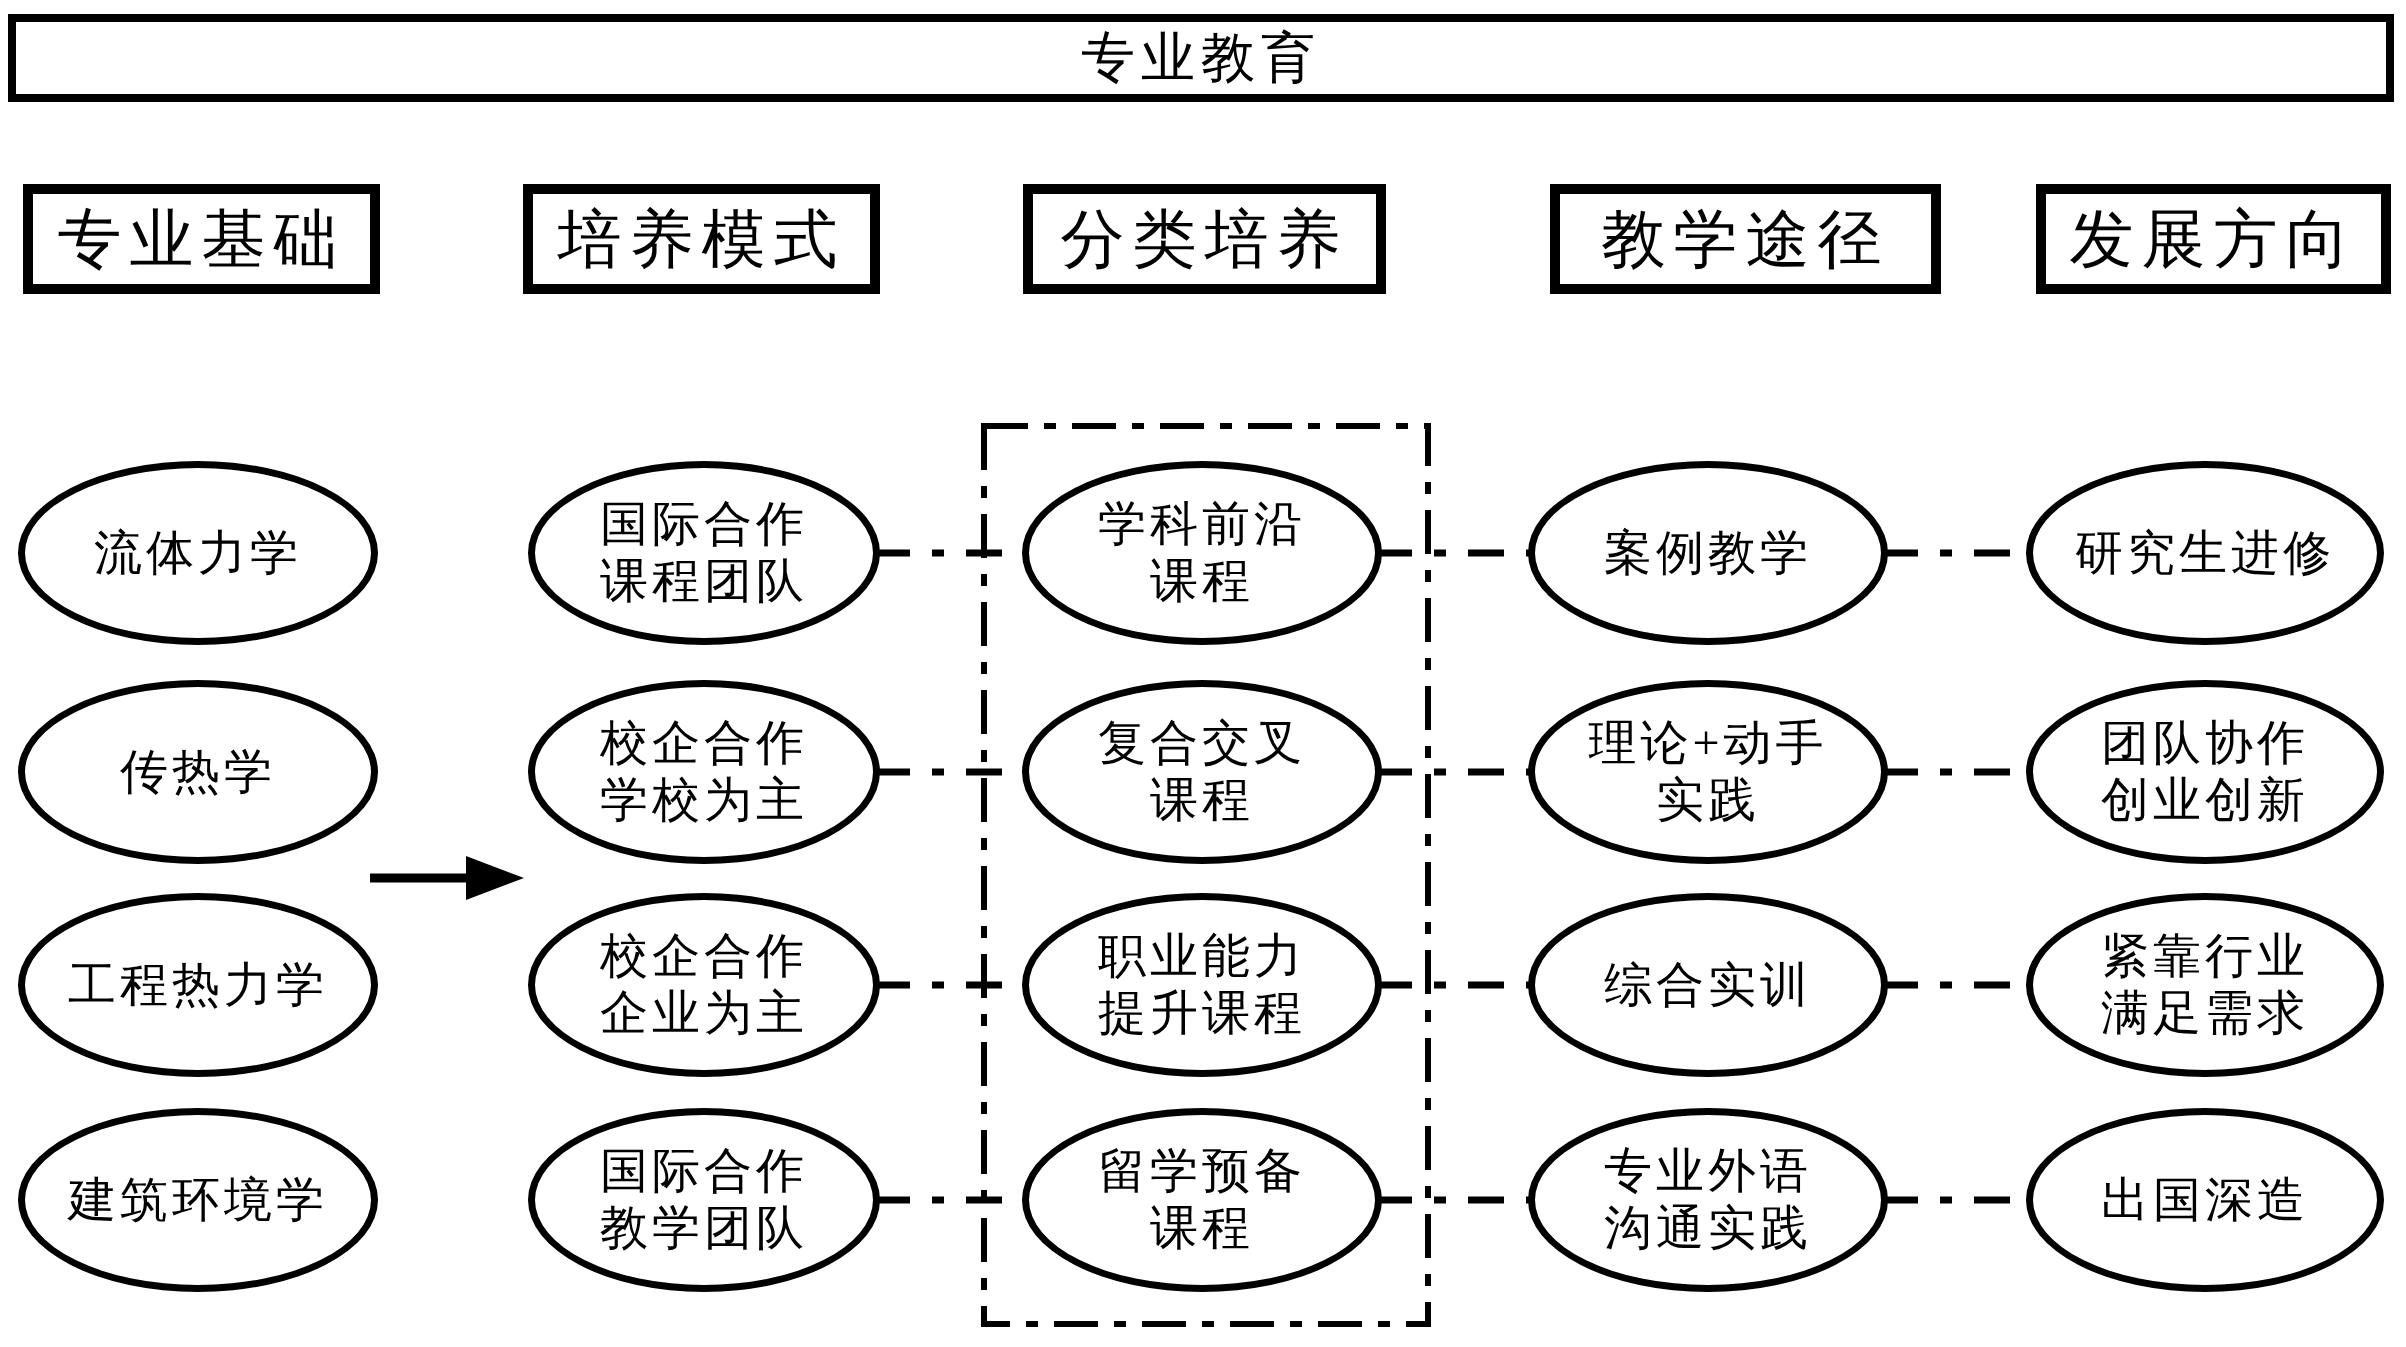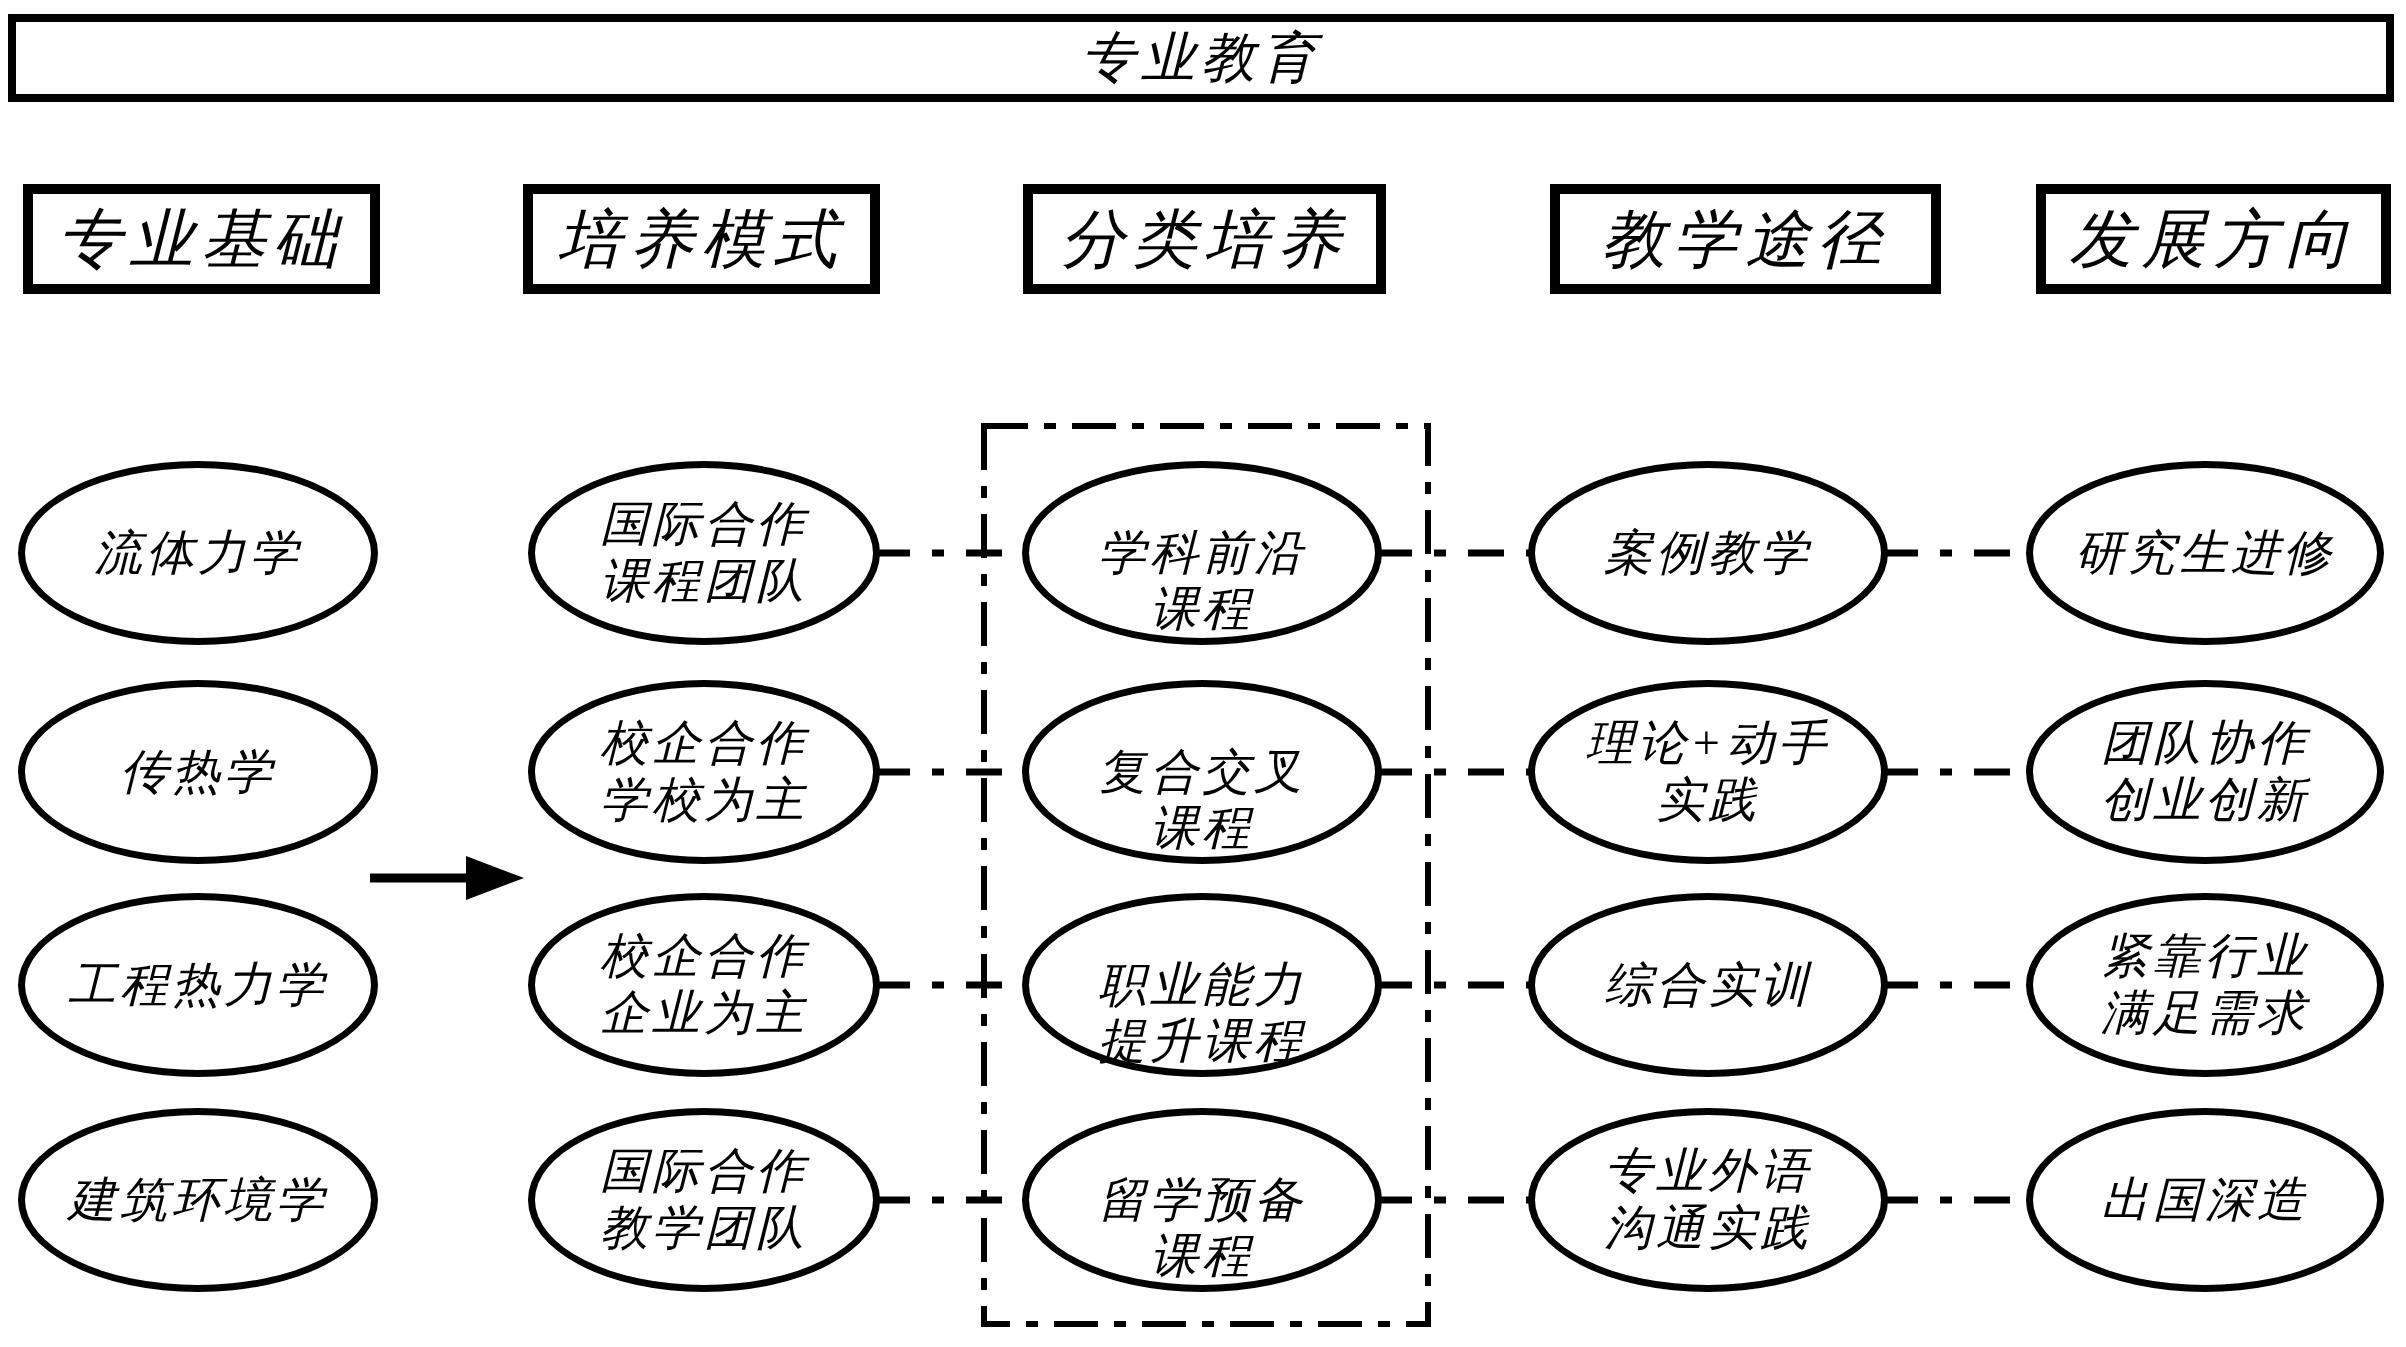--- a/index.html
+++ b/index.html
@@ -6,21 +6,20 @@
   * { box-sizing: border-box; margin: 0; padding: 0; }
   html,body { background: var(--paper); }
   .stage {
     position: relative;
     width: 2406px;
     height: 1347px;
     background: var(--paper);
     font-family: "Liberation Serif", "DejaVu Serif", serif;
     color: var(--ink);
     overflow: hidden;
-    font-style: italic;
   }
   .overlay {
     position: absolute;
     left: 0; top: 0;
     width: 2406px; height: 1347px;
     z-index: 1;
     pointer-events: none;
   }
   .overlay line, .overlay rect { stroke: var(--ink); fill: none; }
   .overlay polygon { fill: var(--ink); stroke: none; }
@@ -51,21 +50,21 @@
     background: var(--paper);
     display: flex; align-items: center; justify-content: center;
     text-align: center;
     font-size: 48px; line-height: 1.18; letter-spacing: 4px;
     white-space: pre-line;
     z-index: 2;
   }
   
   .c1 { left: 18px;   width: 360px; }
   .c2 { left: 528px;  width: 352px; }
-  .c3 { left: 1022px; width: 360px; align-items: flex-end; }
+  .c3 { left: 1022px; width: 360px; }
   .c4 { left: 1528px; width: 360px; }
   .c5 { left: 2026px; width: 358px; }
   
   .r1 { top: 461px; }
   .r2 { top: 680px; }
   .r3 { top: 893px; }
   .r4 { top: 1108px; }
 </style>
 </head>
 <body>

